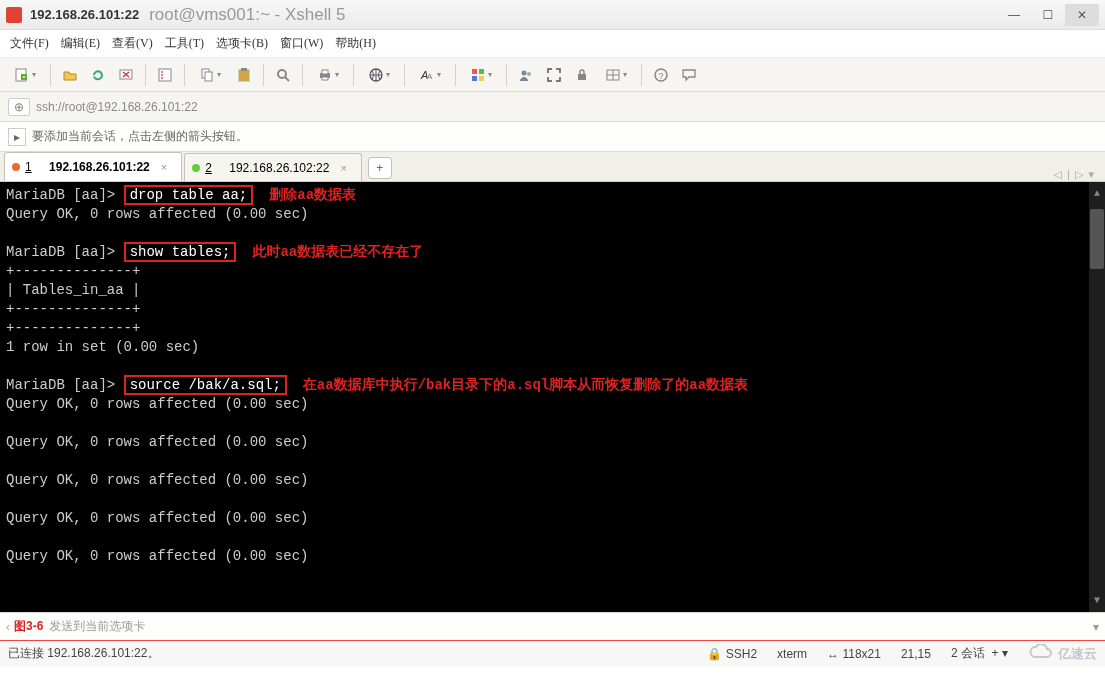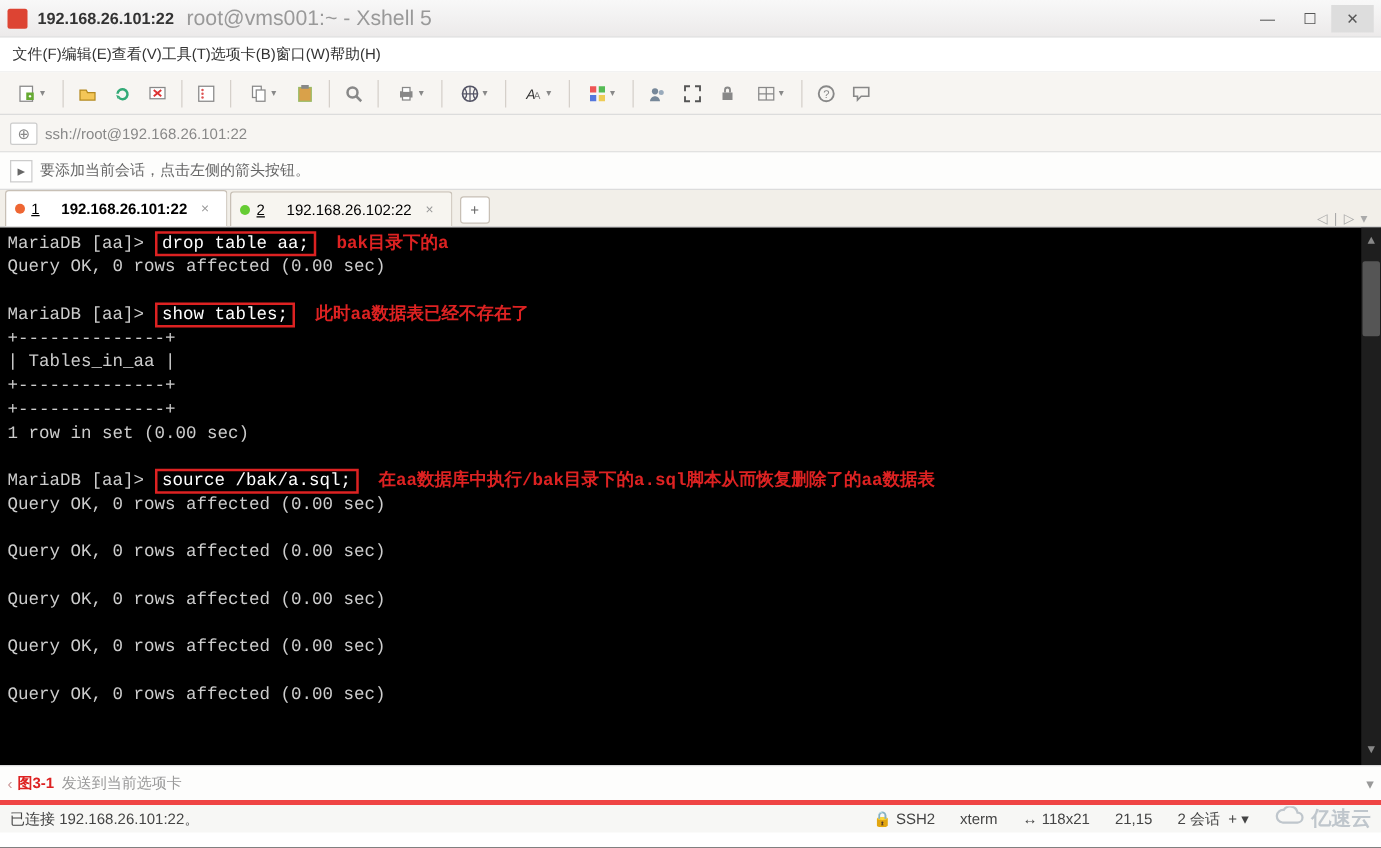--- a/index.html
+++ b/index.html
@@ -4,21 +4,21 @@
 <style>
   * { box-sizing: border-box; margin: 0; padding: 0; }
   body { font-family: "Microsoft YaHei", Tahoma, sans-serif; font-size: 12px; background: #fff; width: 1105px; height: 678px; overflow: hidden; position: relative; }
   .titlebar { height: 30px; background: linear-gradient(#f8f8f8,#eceaea); display: flex; align-items: center; padding: 0 6px; border-bottom: 1px solid #dcdcdc; }
   .titlebar .icon { width: 16px; height: 16px; margin-right: 8px; display:inline-block; background:#d43; border-radius:2px; }
   .titlebar .title-bold { font-weight: bold; color: #333; font-size: 13px; }
   .titlebar .title-sub { color: #999; margin-left: 10px; font-size: 17px; }
   .titlebar .winbtns { margin-left: auto; display: flex; }
   .titlebar .winbtn { width: 34px; height: 22px; display:flex; align-items:center; justify-content:center; color:#555; }
   .titlebar .winbtn.close { background:#ddd; }
-  .menubar { height: 28px; display: flex; align-items: center; padding: 0 10px; gap: 0; color: #333; border-bottom:1px solid #eee; }
+  .menubar { height: 28px; display: flex; align-items: center; padding: 0 10px; gap: 12px; color: #333; border-bottom:1px solid #eee;font-family:Liberation Serif, serif; }
   .menubar .mitem { cursor: default; }
   .toolbar { height: 34px; background: #f7f5f2; border-bottom: 1px solid #dcdcdc; display:flex; align-items:center; padding:0 6px; gap:2px; }
   .tb { width:26px; height:26px; display:flex; align-items:center; justify-content:center; border:1px solid transparent; border-radius:2px; }
   .tb.caret::after{content:"▾";font-size:8px;color:#888;margin-left:2px;}
   .tb.wide{width:38px;}
   .sep { width:1px; height:22px; background:#d5d0ca; margin:0 4px; }
   .tb svg{width:16px;height:16px;}
   .addr { height:30px; display:flex; align-items:center; padding:0 8px; background:#f7f5f2; border-bottom:1px solid #dcdcdc; color:#888; gap:6px;}
   .addr .chip{border:1px solid #ccc;border-radius:2px;padding:1px 5px;color:#888;background:#fff;}
   .hint { height:30px; display:flex; align-items:center; padding:0 8px; border-bottom:1px solid #dcdcdc; color:#666; gap:6px; background:#fdfdfc;}
@@ -36,24 +36,24 @@
   .terminal .line{white-space:pre;}
   .prompt{color:#ccc;margin-top:16px;}
   .boxcmd{border:2px solid #d22; padding:0 4px; color:#fff;}
   .annot{color:#d22; font-weight:bold; margin-left:16px;}
   .scrollbar{position:absolute;right:0;top:0;width:16px;height:100%;background:#1e1e1e;display:flex;flex-direction:column;align-items:center;}
   .scrollbar .thumb{width:14px;flex:0 0 60px;background:#555;margin-top:4px;border-radius:2px;}
   .scrollbar .arr{color:#888;font-size:10px;padding:2px;}
   .sendbar{height:28px;border-top:1px solid #dcdcdc;display:flex;align-items:center;padding:0 6px;color:#999;background:#fdfdfc;}
   .sendbar .fig{color:#d22;font-weight:700;margin-right:6px;}
   .sendbar .caretbox{margin-left:auto;color:#999;}
-  .status{height:26px;border-top:4px solid #ef4444;display:flex;align-items:center;padding:0 8px;color:#444;font-size:12px;gap:20px;background:#f7f7f5;}
+  .status{height:26px;border-top:1px solid #ef4444;display:flex;align-items:center;padding:0 8px;color:#444;font-size:12px;gap:20px;background:#f7f7f5;}
   .status .seg{white-space:nowrap;}
   .status .spacer{flex:1;}
-  .status .logo{color:#bfc6cc;font-weight:700;font-size:16px;display:flex;align-items:center;gap:4px;}
+  .status .logo{color:#bfc6cc;font-weight:700;font-size:13px;display:flex;align-items:center;gap:4px;}
   .status .brandcloud{display:inline-block;}
   u{text-decoration:underline;}
 </style>
 </head>
 <body>
 
 <div class="titlebar">
   <span class="icon"></span>
   <span class="title-bold">192.168.26.101:22</span>
   <span class="title-sub">root@vms001:~ - Xshell 5</span>
@@ -218,21 +218,21 @@
   <div class="tab">
     <span class="dot"></span>
     <u>2</u>&nbsp;<span>192.168.26.102:22</span>
     <span class="x">×</span>
   </div>
   <div class="addtab">+</div>
   <div class="tabnav">◁ |  ▷ ▾</div>
 </div>
 
 <div class="terminal">
-<div class="line"><span class="prompt">MariaDB [aa]&gt;</span> <span class="boxcmd">drop table aa;</span><span class="annot">bak目录下的a</span></div>
+<div class="line"><span class="prompt">MariaDB [aa]&gt;</span> <span class="boxcmd">drop table aa;</span><span class="annot">删除aa数据表</span></div>
 <div class="line">Query OK, 0 rows affected (0.00 sec)</div>
 <div class="line">&nbsp;</div>
 <div class="line"><span class="prompt">MariaDB [aa]&gt;</span> <span class="boxcmd">show tables;</span><span class="annot">此时aa数据表已经不存在了</span></div>
 <div class="line">+--------------+</div>
 <div class="line">| Tables_in_aa |</div>
 <div class="line">+--------------+</div>
 <div class="line">+--------------+</div>
 <div class="line">1 row in set (0.00 sec)</div>
 <div class="line">&nbsp;</div>
 <div class="line"><span class="prompt">MariaDB [aa]&gt;</span> <span class="boxcmd">source /bak/a.sql;</span><span class="annot">在aa数据库中执行/bak目录下的a.sql脚本从而恢复删除了的aa数据表</span></div>
@@ -248,21 +248,21 @@
   <div class="scrollbar">
     <div class="arr">▲</div>
     <div class="thumb"></div>
     <div style="flex:1"></div>
     <div class="arr">▼</div>
   </div>
 </div>
 
 <div class="sendbar">
   <span style="color:#c99;margin-right:4px;">‹</span>
-  <span class="fig">图3-1</span>
+  <span class="fig">图3-6</span>
   <span style="color:#999;">发送到当前选项卡</span>
   <span class="caretbox">▾</span>
 </div>
 
 <div class="status">
   <span class="seg">已连接 192.168.26.101:22。</span>
   <span class="spacer"></span>
   <span class="seg"><span>🔒</span> <span>SSH2</span></span>
   <span class="seg">xterm</span>
   <span class="seg">↔ <span>118x21</span></span>

